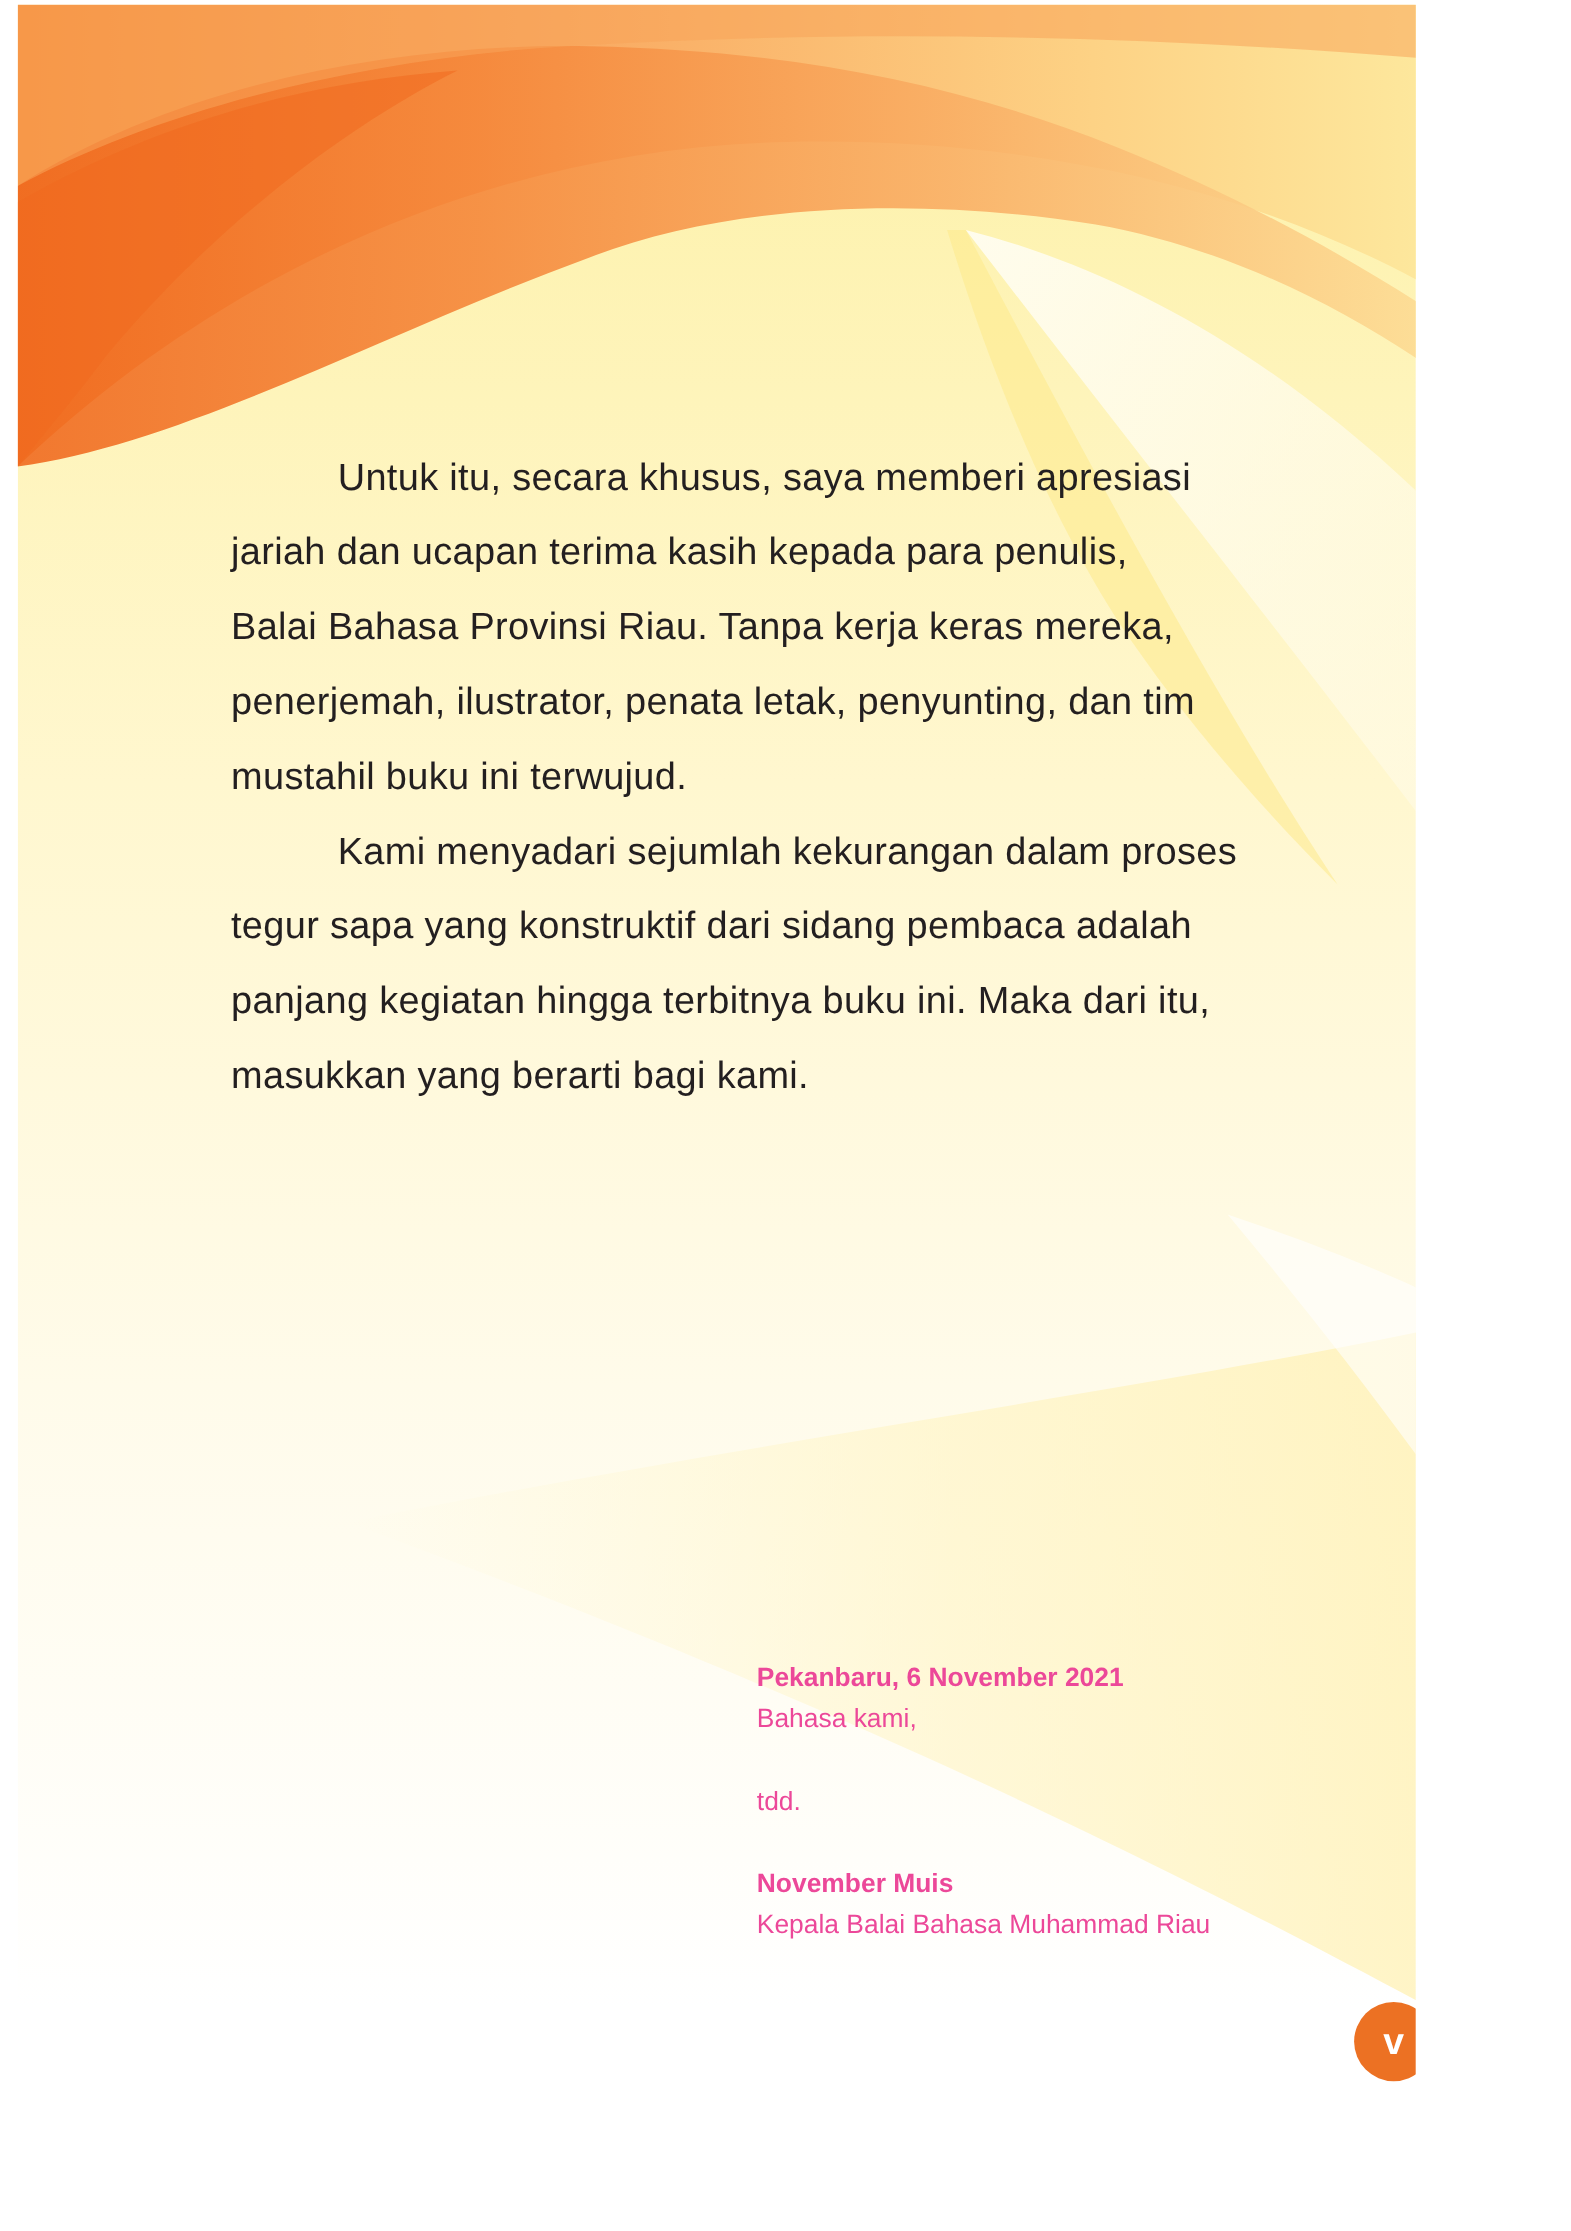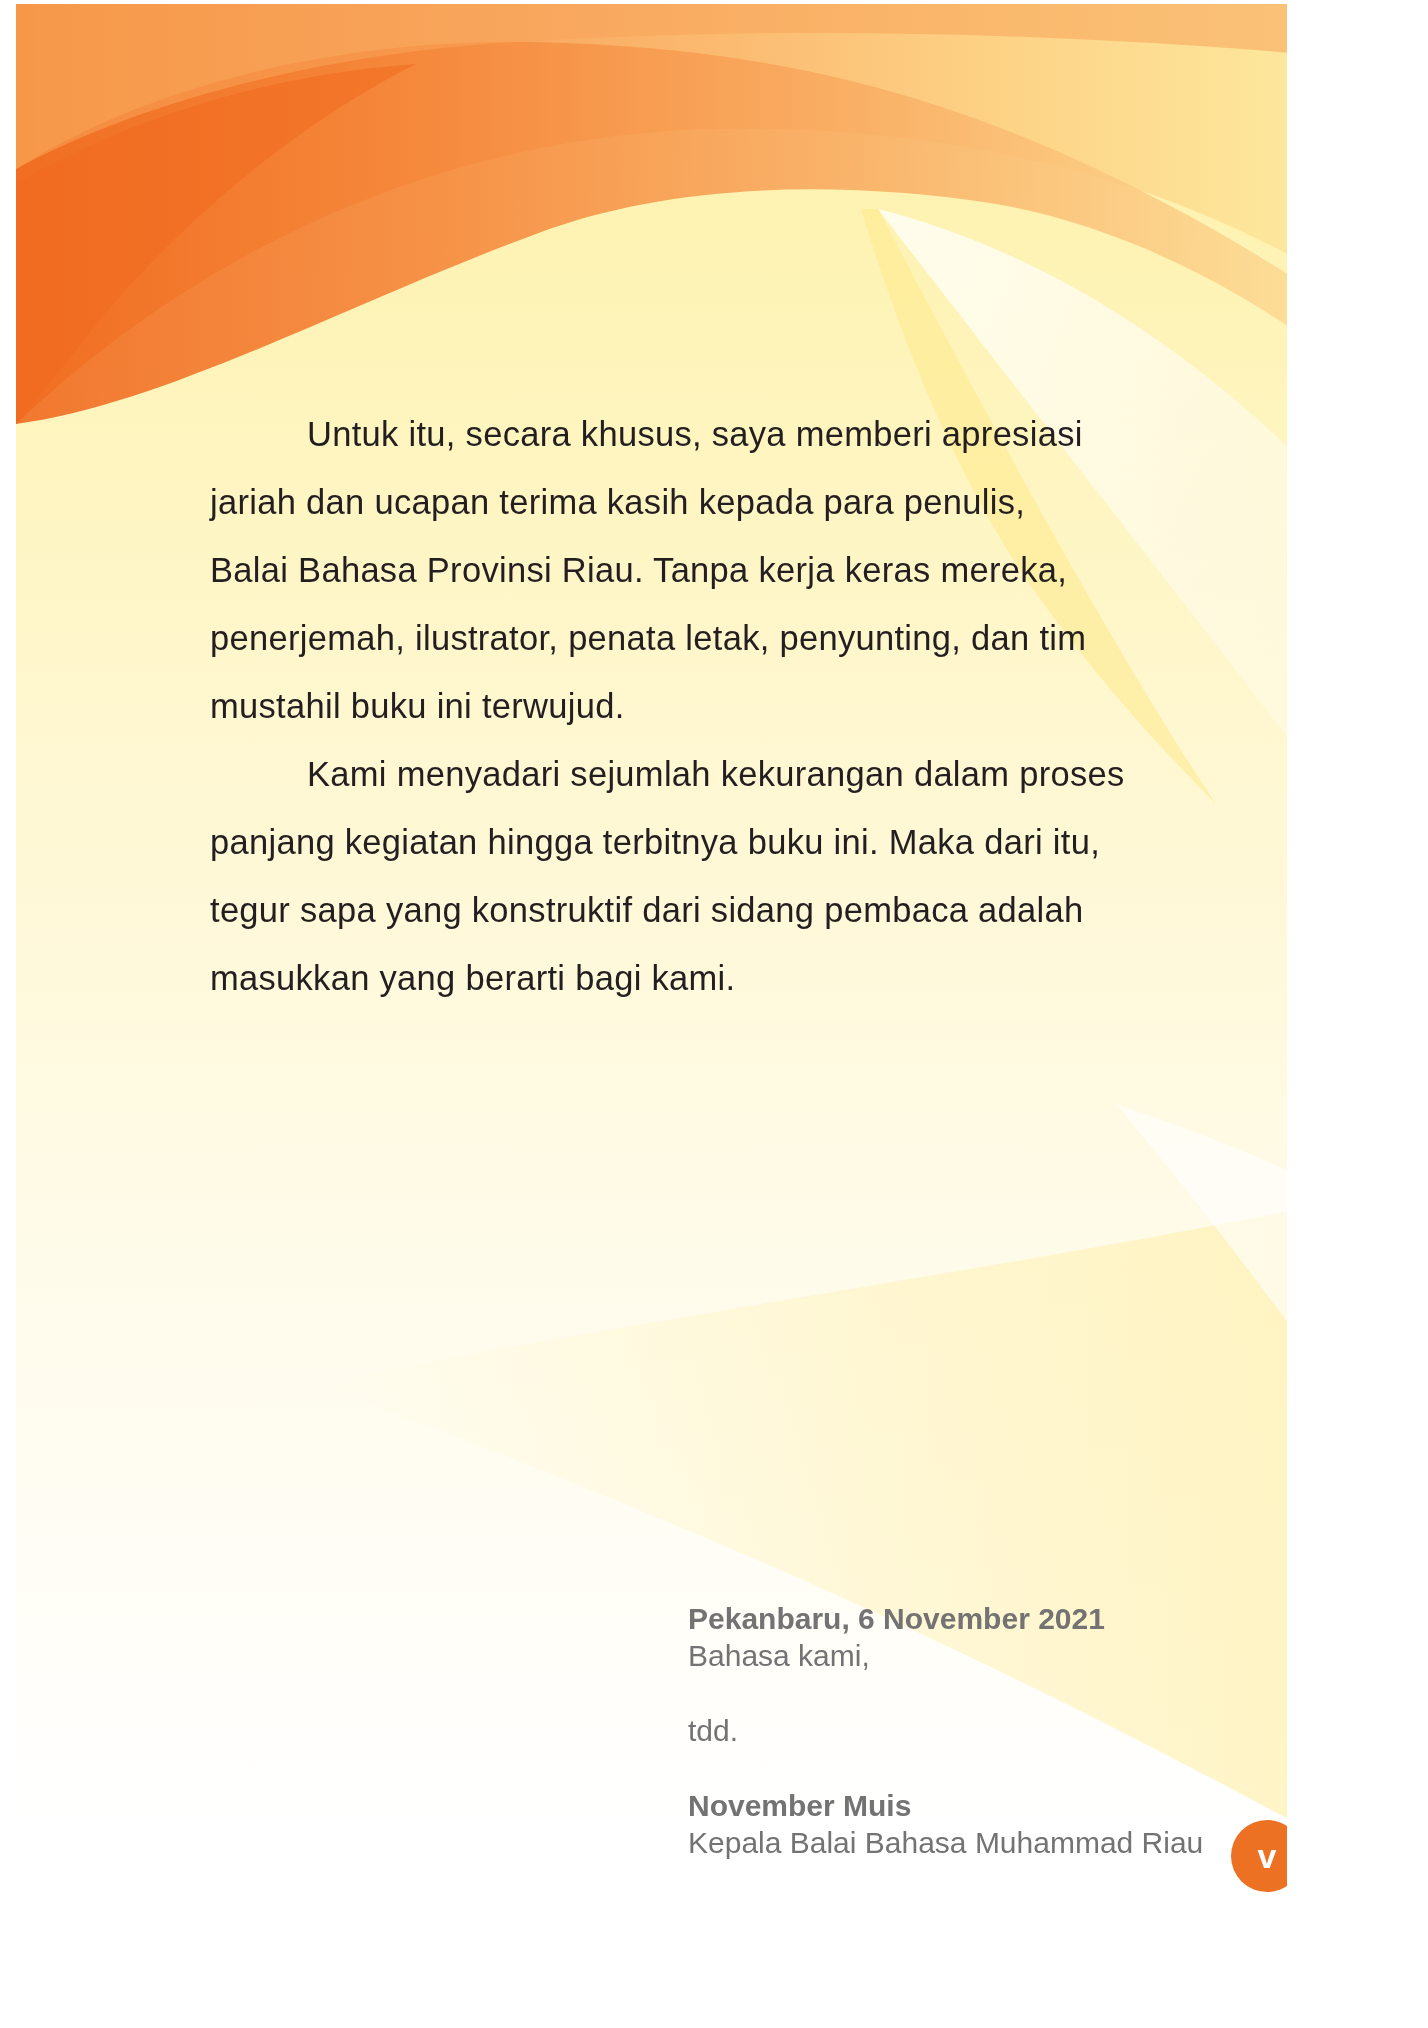--- a/index.html
+++ b/index.html
@@ -19,22 +19,22 @@
     color: #231f20;
     font-size: 34.5px;
     line-height: 68px;
     letter-spacing: 0.3px;
   }
   .body-text p { margin: 0; }
   .line { display: block; white-space: nowrap; }
   .indent { padding-left: 97px; }
   .indent-wide { padding-left: 122px; }
   .signature {
-    position: absolute; left: 672px; top: 1596px;
-    color: #737373; font-size: 30px; line-height: 37px;
+    position: absolute; left: 672px; top: 1503px;
+    color: #ec4899; font-size: 24px; line-height: 37px;
   }
   .signature .bold { font-weight: bold; }
   .signature .gap { height: 38px; }
   .page-number {
     position: absolute; left: 1215px; top: 1816px;
     width: 72px; height: 72px; border-radius: 50%;
     background: #ec7123;
     color: #ffffff; font-weight: bold; font-size: 34px;
     display: flex; align-items: center; justify-content: center;
   }
@@ -97,22 +97,22 @@
   <div class="body-text">
     <p>
       <span class="line indent">Untuk itu, secara khusus, saya memberi apresiasi</span>
       <span class="line">jariah dan ucapan terima kasih kepada para penulis,</span>
       <span class="line">Balai Bahasa Provinsi Riau. Tanpa kerja keras mereka,</span>
       <span class="line">penerjemah, ilustrator, penata letak, penyunting, dan tim</span>
       <span class="line">mustahil buku ini terwujud.</span>
     </p>
     <p>
       <span class="line indent">Kami menyadari sejumlah kekurangan dalam proses</span>
+      <span class="line">tegur sapa yang konstruktif dari sidang pembaca adalah</span>
       <span class="line">panjang kegiatan hingga terbitnya buku ini. Maka dari itu,</span>
-      <span class="line">tegur sapa yang konstruktif dari sidang pembaca adalah</span>
       <span class="line">masukkan yang berarti bagi kami.</span>
     </p>
   </div>
 
   <div class="signature">
     <div class="bold">Pekanbaru, 6 November 2021</div>
     <div>Bahasa kami,</div>
     <div class="gap"></div>
     <div>tdd.</div>
     <div class="gap"></div>

